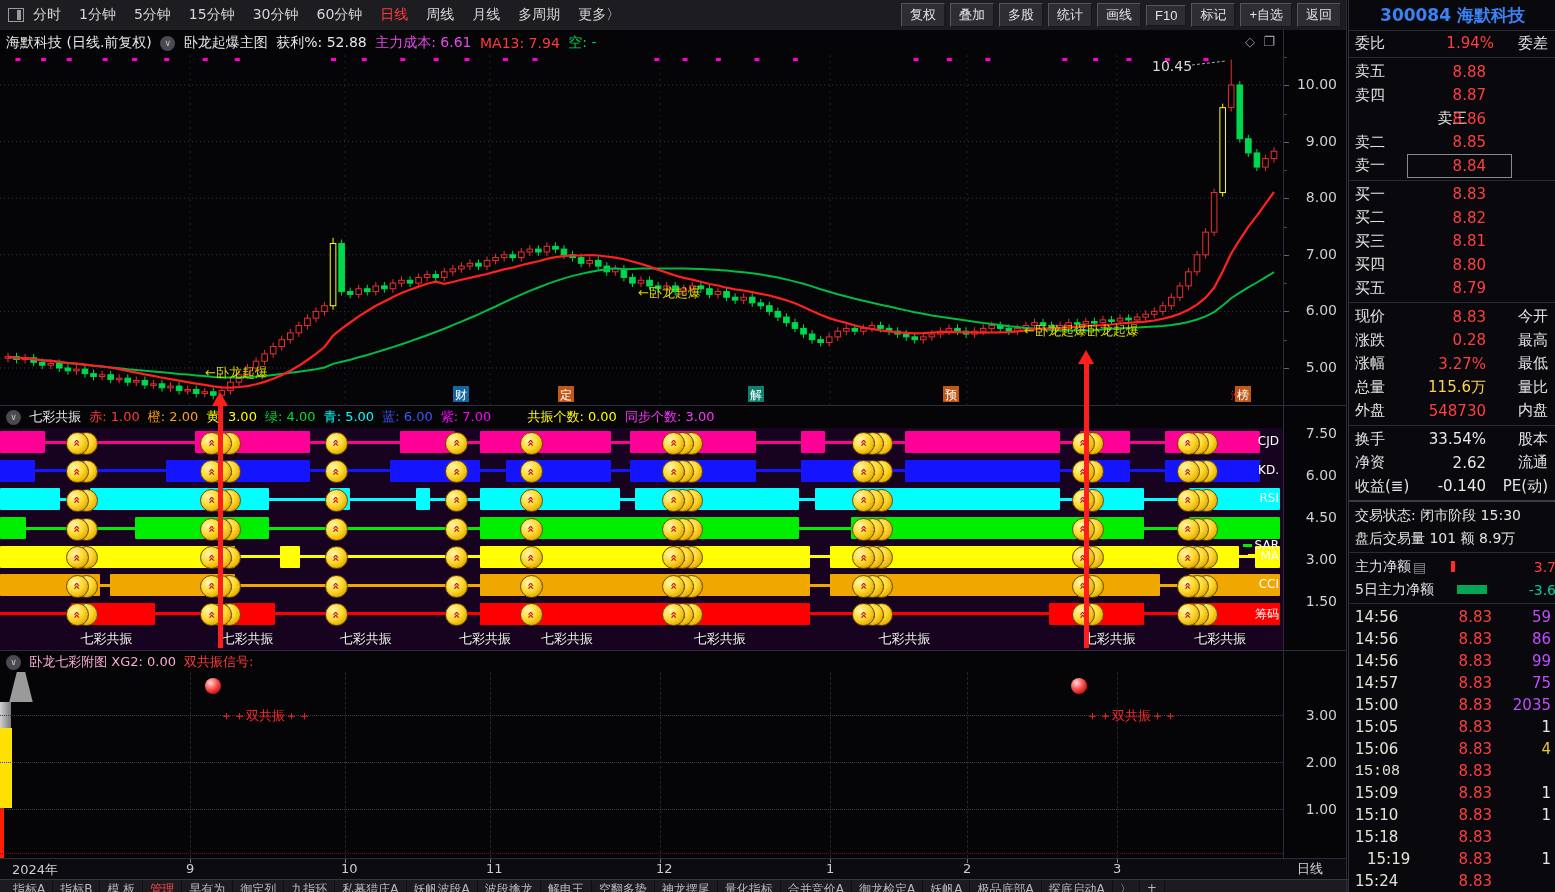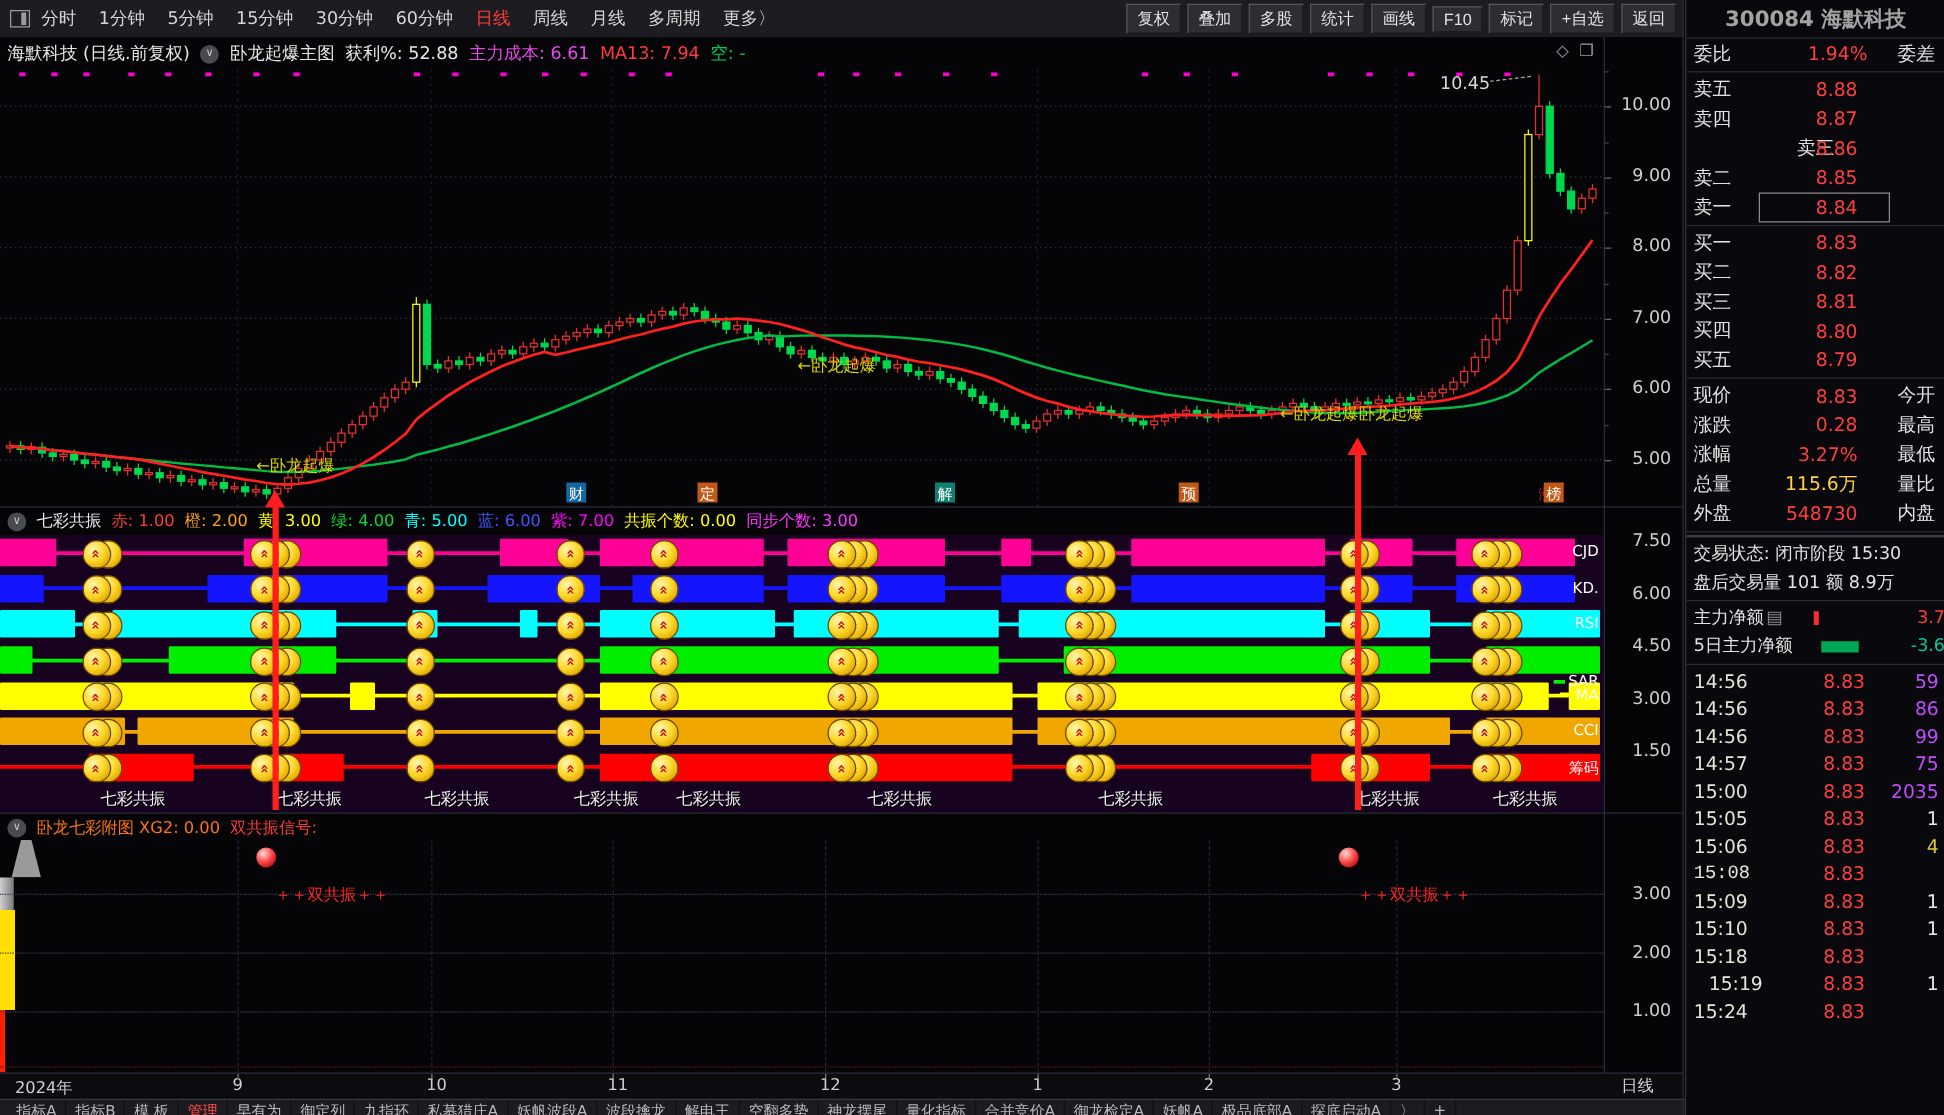--- a/index.html
+++ b/index.html
@@ -30,21 +30,21 @@
   .band-rlabel{position:absolute;display:flex;align-items:center;gap:3px;z-index:6;color:#fff;font-size:12px;white-space:nowrap}
   .band-rlabel i{display:block;width:9px;height:3px}
   
   .arrow-line{position:absolute;width:5px;background:#ff1e1e;z-index:40}
   .arrow-head{position:absolute;width:0;height:0;border-left:8px solid transparent;border-right:8px solid transparent;
     border-bottom:14px solid #ff1e1e;z-index:40}
   .vsep{position:absolute;width:1px;background:#2c2c3c;z-index:30}
   .hsep{position:absolute;height:1px;background:#2c2c3c;z-index:30}
   
   #quote{left:1348px;top:0;width:207px;height:892px;background:#09090d;border-left:1px solid #33333f;overflow:hidden}
-  #quote-title{height:30px;display:flex;align-items:center;justify-content:center;font-size:17px;font-weight:bold;color:#a3a3a3;border-bottom:1px solid #2a2a35}
+  #quote-title{height:30px;display:flex;align-items:center;justify-content:center;font-size:17px;font-weight:bold;color:#3b82f6;border-bottom:1px solid #2a2a35}
   .qrow{position:relative;display:flex;align-items:center;font-size:15px;padding:0 6px}
   .qlab{color:#e2e2e2;white-space:nowrap}
   .qval{position:absolute;right:70px;text-align:right;white-space:nowrap}
   .qright{position:absolute;right:8px;color:#e2e2e2;white-space:nowrap}
   .qdiv{height:1px;background:#2a2a35;margin:2px 0}
   .red{color:#ff3f3f}.yellow{color:#ffd24a}.white{color:#e8e8e8}.cyanv{color:#00c8a0}
   .tick-row{position:relative;display:flex;align-items:center;height:22px;font-size:15px;padding:0 6px}
   .sel-box{position:absolute;left:58px;right:44px;top:0;bottom:0;border:1px solid #8a8a8a}
   
   #date-axis{left:0;top:858px;width:1347px;height:20px;background:#0b0b10;border-top:1px solid #2c2c3c}
@@ -491,21 +491,21 @@
     <div class="ptitle abs" id="bands-title" style="left:6px;top:3px;height:18px;z-index:10;font-size:13px">
         <span class="chev-circle">∨</span>
         <span style="color: rgb(230, 230, 230); white-space: pre;"> 七彩共振 </span>
         <span style="color: rgb(255, 59, 59); white-space: pre;">赤: 1.00 </span>
         <span style="color: rgb(255, 160, 25); white-space: pre;">橙: 2.00 </span>
         <span style="color: rgb(255, 255, 0); white-space: pre;">黄: 3.00 </span>
         <span style="color: rgb(0, 221, 51); white-space: pre;">绿: 4.00 </span>
         <span style="color: rgb(0, 255, 255); white-space: pre;">青: 5.00 </span>
         <span style="color: rgb(68, 85, 255); white-space: pre;">蓝: 6.00 </span>
         <span style="color: rgb(255, 0, 255); white-space: pre;">紫: 7.00 </span>
-        <span style="color: rgb(255, 255, 0); white-space: pre;">共振个数: 0.00 </span>
+        <span style="color: rgb(255, 255, 0); white-space: pre; margin-left: 28px;">共振个数: 0.00 </span>
         <span style="color: rgb(255, 51, 255); white-space: pre;">同步个数: 3.00 </span>
       </div>
     <div class="abs" id="bands-area" style="left:0;top:23px;width:1283px;height:200px;background:#170320;overflow:hidden">
         <div class="bline" style="left: 0px; top: 12.7857px; width: 1255px; background: rgb(255, 0, 150);"></div>
         <div class="bblock" style="left: 0px; top: 3.28571px; width: 44.905px; background: rgb(255, 0, 150);"></div>
         <div class="bblock" style="left: 195.016px; top: 3.28571px; width: 115.47px; background: rgb(255, 0, 150);"></div>
         <div class="bblock" style="left: 400.296px; top: 3.28571px; width: 55.169px; background: rgb(255, 0, 150);"></div>
         <div class="bblock" style="left: 479.842px; top: 3.28571px; width: 130.866px; background: rgb(255, 0, 150);"></div>
         <div class="bblock" style="left: 629.953px; top: 3.28571px; width: 125.734px; background: rgb(255, 0, 150);"></div>
         <div class="bblock" style="left: 800.592px; top: 3.28571px; width: 24.377px; background: rgb(255, 0, 150);"></div>
@@ -1000,21 +1000,21 @@
       <div style="top: 20px; right: 10px; position: absolute; color: rgb(207, 207, 207); font-size: 14px;">7.50</div>
       <div style="top: 62px; right: 10px; position: absolute; color: rgb(207, 207, 207); font-size: 14px;">6.00</div>
       <div style="top: 104px; right: 10px; position: absolute; color: rgb(207, 207, 207); font-size: 14px;">4.50</div>
       <div style="top: 146px; right: 10px; position: absolute; color: rgb(207, 207, 207); font-size: 14px;">3.00</div>
       <div style="top: 188px; right: 10px; position: absolute; color: rgb(207, 207, 207); font-size: 14px;">1.50</div>
     </div>
 
   <div class="abs" id="bottom-panel" style="left:0;top:650px;width:1283px;height:208px;background:#050508">
     <div class="ptitle abs" id="bottom-title" style="left:6px;top:3px;height:18px;z-index:10;font-size:13px">
         <span class="chev-circle">∨</span>
-        <span style="color: #f97316; white-space: pre;"> 卧龙七彩附图 XG2: 0.00 </span>
+        <span style="color: #f9a8d4; white-space: pre;"> 卧龙七彩附图 XG2: 0.00 </span>
         <span style="color: rgb(255, 59, 59); white-space: pre;">双共振信号:</span>
       </div>
     <div class="abs" id="bottom-chart" style="left:0;top:22px;width:1283px;height:186px;overflow:hidden">
         <div class="vmonth" style="left: 190px;"></div>
         <div class="vmonth" style="left: 345px;"></div>
         <div class="vmonth" style="left: 490px;"></div>
         <div class="vmonth" style="left: 660px;"></div>
         <div class="vmonth" style="left: 830px;"></div>
         <div class="vmonth" style="left: 967px;"></div>
         <div class="vmonth" style="left: 1117px;"></div>
@@ -1151,20 +1151,37 @@
           <span class="qval yellow">115.6万</span>
           <span class="qright">量比</span>
         </div>
         <div class="qrow" style="height: 23.5px;">
           <span class="qlab">外盘</span>
           <span class="qval red">548730</span>
           <span class="qright">内盘</span>
         </div>
       </div>
     <div class="qdiv"></div>
+    <div id="quote-stats2">
+        <div class="qrow" style="height: 23.5px;">
+          <span class="qlab">换手</span>
+          <span class="qval white">33.54%</span>
+          <span class="qright">股本</span>
+        </div>
+        <div class="qrow" style="height: 23.5px;">
+          <span class="qlab">净资</span>
+          <span class="qval white">2.62</span>
+          <span class="qright">流通</span>
+        </div>
+        <div class="qrow" style="height: 23.5px;">
+          <span class="qlab">收益(≣)</span>
+          <span class="qval white">-0.140</span>
+          <span class="qright">PE(动)</span>
+        </div>
+      </div>
     <div class="qdiv" style="height:2px;background:#3a3a48"></div>
     <div class="qrow" style="height:23px;font-size:14px">
       <span class="qlab">交易状态: 闭市阶段 15:30</span>
     </div>
     <div class="qrow" style="height:23px;font-size:14px">
       <span class="qlab">盘后交易量 101 额 8.9万</span>
     </div>
     <div class="qdiv"></div>
     <div class="qrow" style="height:23px;font-size:14px">
       <span class="qlab">主力净额</span>

